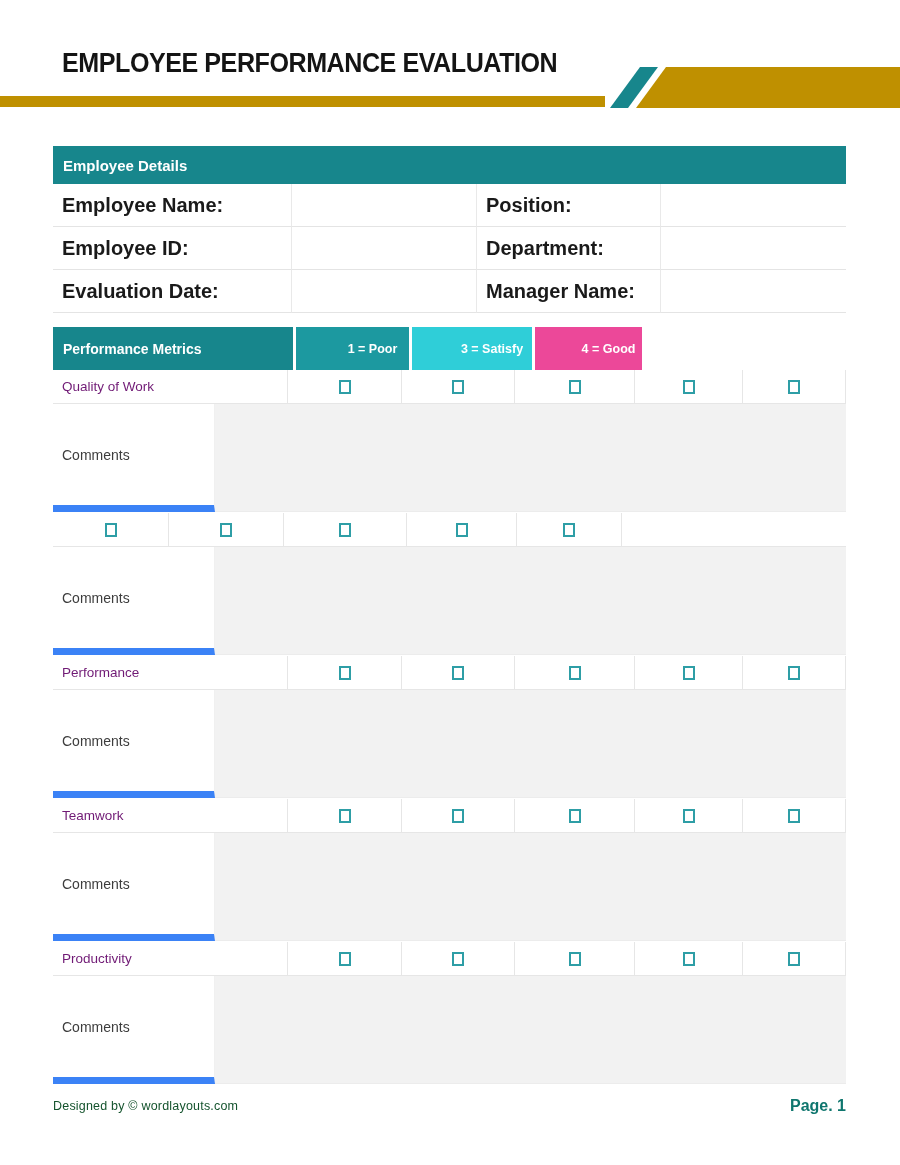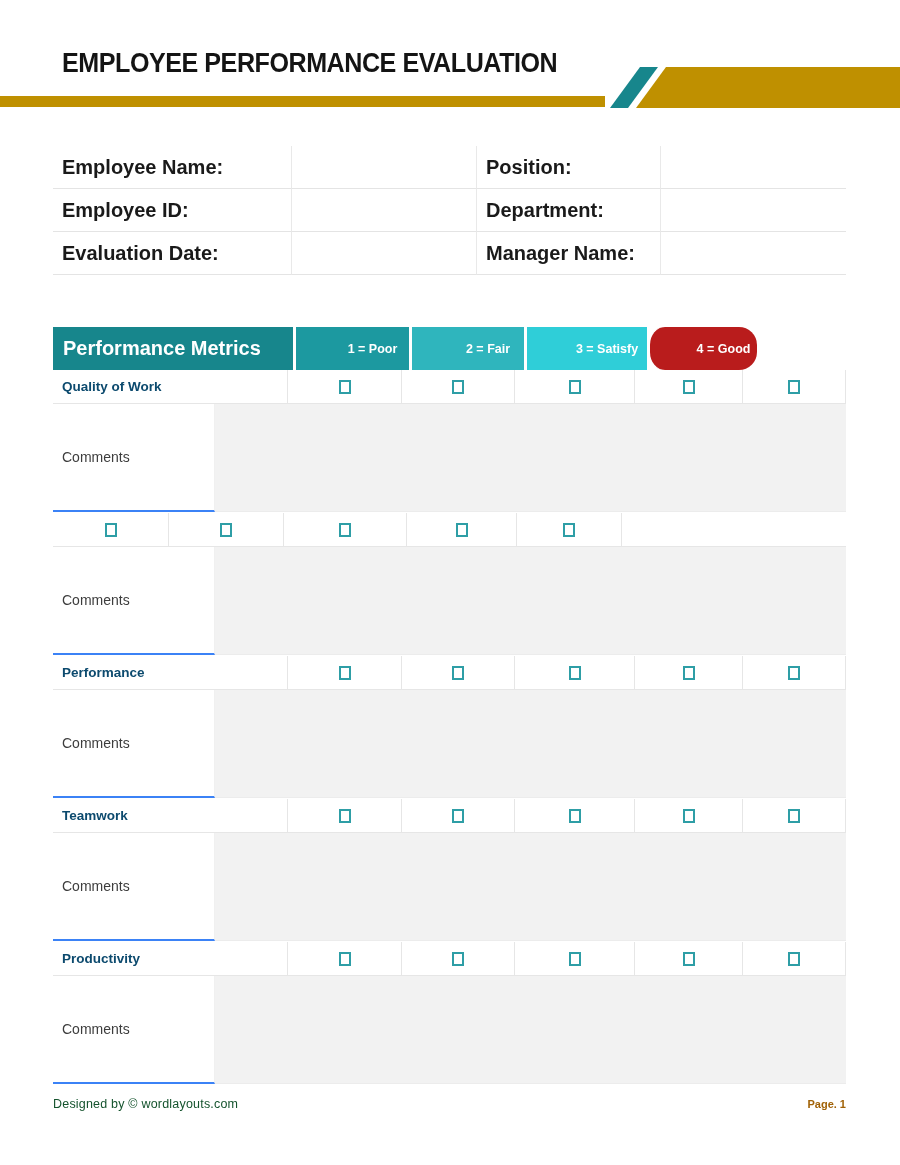--- a/index.html
+++ b/index.html
@@ -37,71 +37,74 @@
     border-bottom:1px solid #e4e4e4; font-size:20px;
   }
   .d-label { font-weight:bold; color:#1a1a1a; padding-left:9px; border-right:1px solid #e9e9e9; }
   .d-value { background:#fff; }
   .d-value.inner { border-right:1px solid #e9e9e9; }
 
   
   .m-header { display:flex; height:43px; }
   .pm-cell {
     width:240px; display:flex; align-items:center; padding-left:10px;
-    color:#fff; font-weight:bold; font-size:20px;
+    color:#fff; font-weight:bold; font-size:14px;
   }
   .rate-cell {
     display:flex; align-items:center; justify-content:center;
     color:#fff; font-weight:bold; font-size:12.5px; border-left:3px solid #ffffff;padding-left:40px;
   }
   .rw0{width:116px}.rw1{width:115px}.rw2{width:123px}.rw3{width:110px}.rw4{width:105px}
 
   
   .metric-row { display:flex; height:34px; border-bottom:1px solid #e6e6e6; }
   .metric-name {
     width:240px; display:flex; align-items:center; padding-left:9px;
-    font-weight:bold; font-size:13.5px; color:#0c4a6e; border-right:1px solid #e6e6e6;
+    font-weight:normal; font-size:13.5px; color:#701a75; border-right:1px solid #e6e6e6;
   }
   .check-cell {
     display:flex; align-items:center; justify-content:center;
     border-right:1px solid #e6e6e6;
   }
   .checkbox {
     display:inline-block; width:12px; height:14px; background:#fff;
     border:2px solid #2E9EA6; cursor:pointer;
   }
 
   
   .comments-row { display:flex; height:108px; margin-bottom:1px; }
   .comments-label {
     width:162px; display:flex; align-items:center; padding-left:9px;
     font-size:14px; color:#3d3d3d; background:#fff;
-    border-bottom:2px solid #3b82f6; border-right:1px solid #f0f0f0;
+    border-bottom:7px solid #3b82f6; border-right:1px solid #f0f0f0;
   }
   .comments-area { flex:1; background:#f2f2f2; border-bottom:1px solid #ececec; }
 
   
   .footer {
     position:absolute; left:53px; right:54px; top:1097px;
     display:flex; justify-content:space-between; align-items:center;
   }
   .footer-left  { font-size:12.5px; color:#14532d; letter-spacing:0.2px; }
-  .footer-right { font-size:11px; font-weight:bold; color:#a16207;margin-left:40px; }
+  .footer-right { font-size:16px; font-weight:bold; color:#0f766e;margin-left:40px; }
 </style>
 </head>
 <body>
 
 <div class="page">
 
   <div class="title">EMPLOYEE PERFORMANCE EVALUATION</div>
   <div class="bar-thin" style="background: rgb(191, 144, 0);"></div>
   <div class="slash-teal" style="background: rgb(23, 134, 140);"></div>
   <div class="block-gold" style="background: rgb(191, 144, 0);"></div>
 
   <div class="details-section">
+    <div class="section-header" style="background: rgb(23, 134, 140);">
+      <span>Employee Details</span>
+    </div>
     <div class="details-grid">
       <div class="d-cell d-label">Employee Name:</div>
       <div class="d-cell d-value inner"></div>
       <div class="d-cell d-label">Position:</div>
       <div class="d-cell d-value"></div>
 
       <div class="d-cell d-label">Employee ID:</div>
       <div class="d-cell d-value inner"></div>
       <div class="d-cell d-label">Department:</div>
       <div class="d-cell d-value"></div>
@@ -110,23 +113,22 @@
       <div class="d-cell d-value inner"></div>
       <div class="d-cell d-label">Manager Name:</div>
       <div class="d-cell d-value"></div>
     </div>
   </div>
 
   <div class="metrics-section">
     <div class="m-header">
       <div class="pm-cell" style="background: rgb(23, 134, 140);">Performance Metrics</div>
       <div class="rate-cell rw0" style="background: rgb(28, 153, 160);">1 = Poor</div>
-      <div class="rate-cell rw1" style="background: rgb(47, 181, 189);">2 = Fair</div>
       <div class="rate-cell rw2" style="background: rgb(47, 206, 216);">3 = Satisfy</div>
-      <div class="rate-cell rw3" style="background: #b91c1c; border-radius: 18px;">4 = Good</div>
+      <div class="rate-cell rw3" style="background: #ec4899;">4 = Good</div>
     </div>
 
     <div class="metric-row">
       <div class="metric-name">Quality of Work</div>
       <div class="check-cell rw0">
           <span class="checkbox"></span>
         </div>
       <div class="check-cell rw1">
           <span class="checkbox"></span>
         </div>

